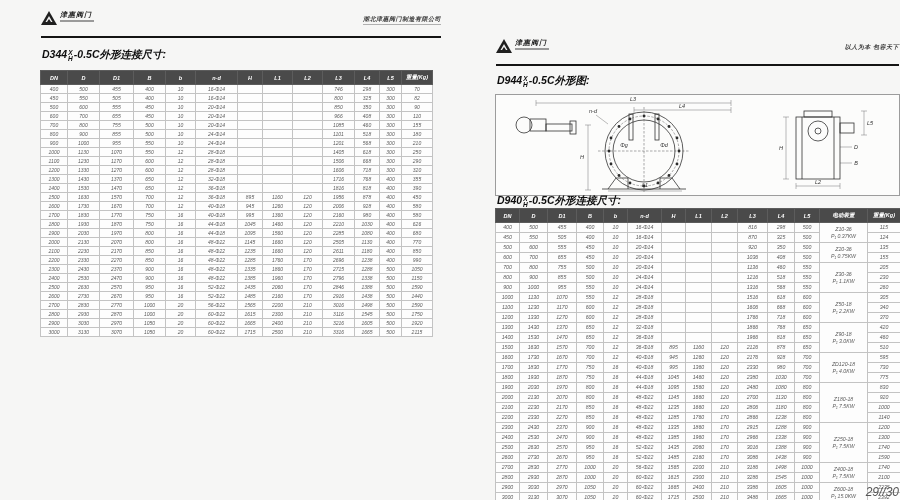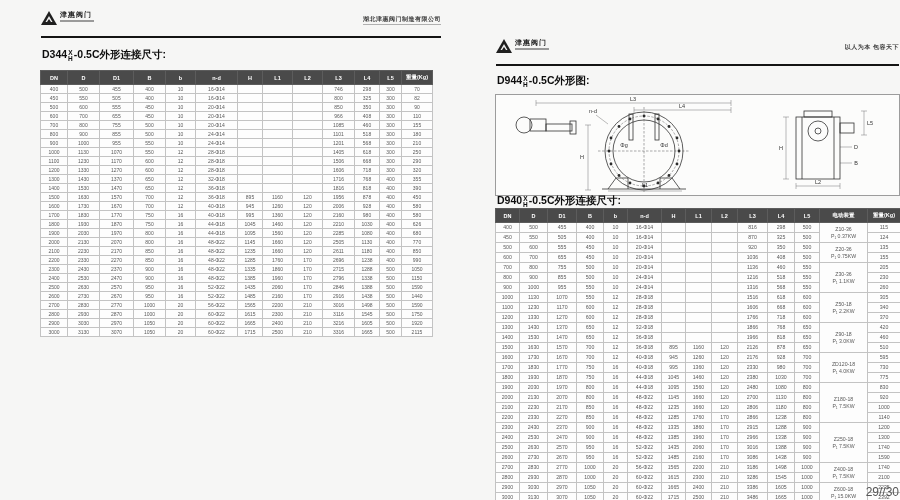--- a/index.html
+++ b/index.html
@@ -2,21 +2,21 @@
 <html><head>
 <meta charset="utf-8">
 <style>
   html,body{margin:0;padding:0;}
   body{
     width:900px;height:500px;position:relative;overflow:hidden;
     background:#f6f6f5;
     font-family:"Liberation Sans","DejaVu Sans",sans-serif;
     color:#333;
   }
-  .page{position:absolute;top:0;height:368px;background:transparent;}
+  .page{position:absolute;top:0;height:368px;background:transparent;font-style:italic;}
   #left-page{left:35px;width:412px;}
   #right-page{left:490px;width:415px;margin-top:28px;}
 
   
   .page-header{position:absolute;top:11px;left:6px;right:6px;height:24px;}
   .logo{position:absolute;left:0;top:0;display:flex;align-items:flex-start;gap:3px;}
   .logo svg{display:block;}
   .logo-texts{display:flex;flex-direction:column;}
   .logo-text{font-size:7px;font-weight:bold;color:#222;letter-spacing:1px;line-height:8px;}
   .microline{height:2px;background:#9a9a9a;width:34px;margin-top:1px;}

